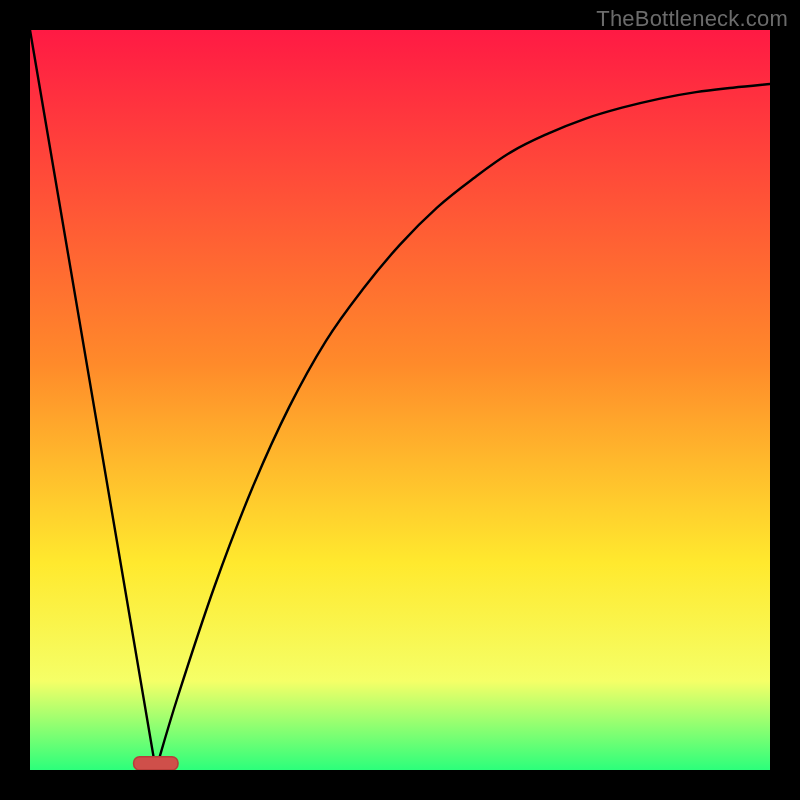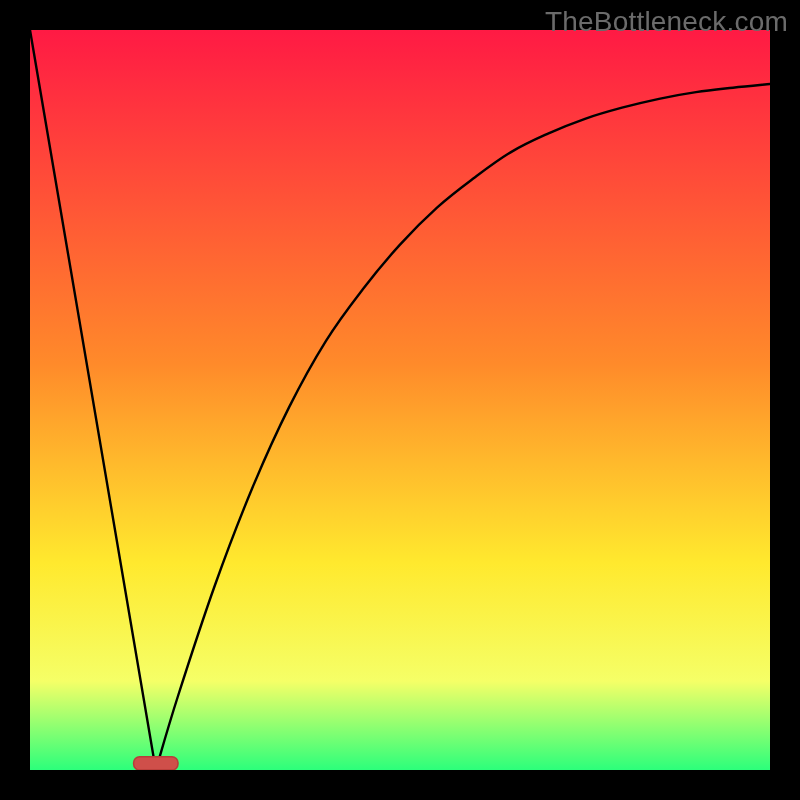--- a/index.html
+++ b/index.html
@@ -22,21 +22,21 @@
     left: 30px;
     top: 30px;
     width: 740px;
     height: 740px;
   }
   .watermark {
     position: absolute;
     top: 6px;
     right: 12px;
     color: #6b6b6b;
-    font-size: 28px;
+    font-size: 22px;
     letter-spacing: 0.2px;
     font-weight: 400;
     z-index: 10;
     user-select: none;
   }
 </style>
 </head>
 <body>
 
 <div class="frame">

